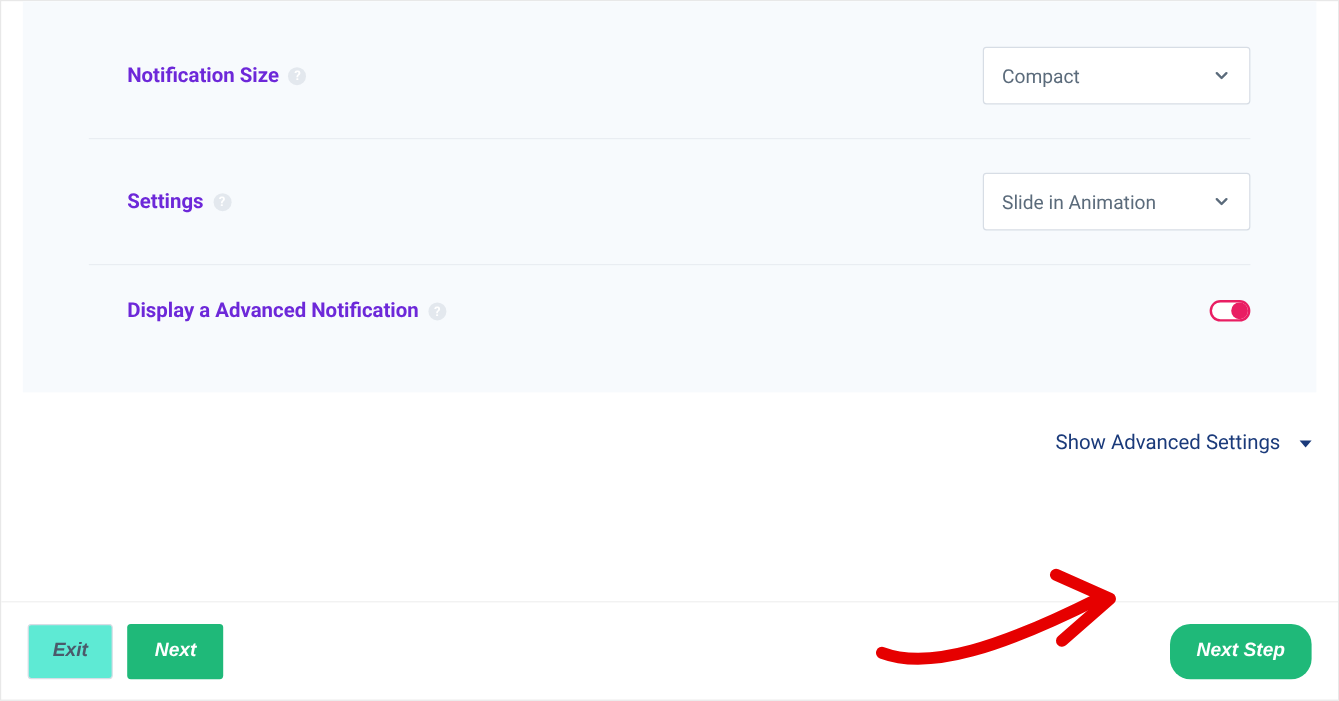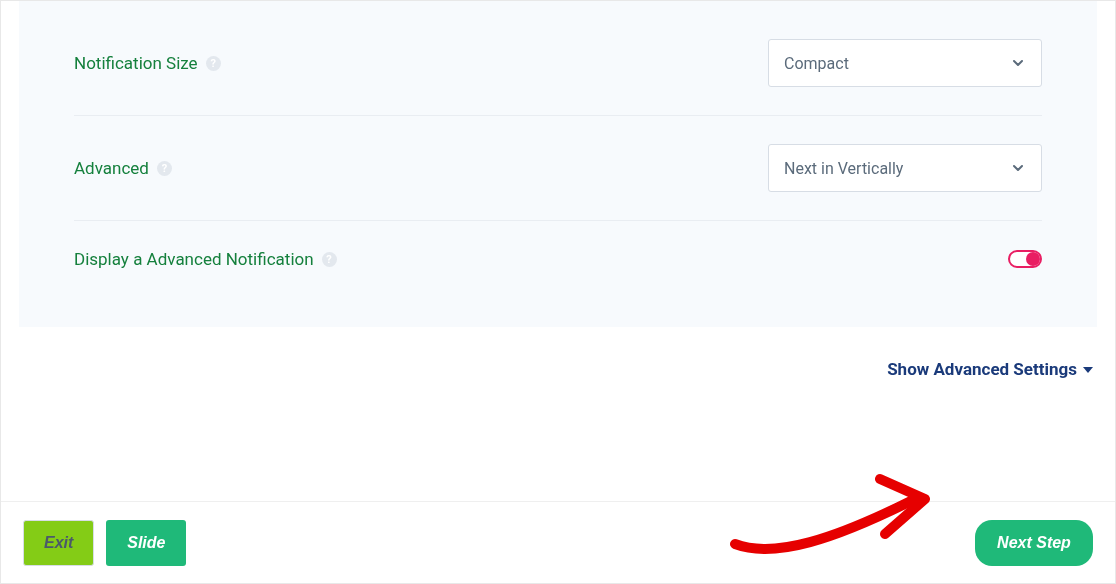--- a/index.html
+++ b/index.html
@@ -24,38 +24,39 @@
     padding: 28px 0;
     border-bottom: 1px solid #e9edf2;
   }
   .row:last-child { border-bottom: none; }
   .label-wrap {
     display: flex;
     align-items: center;
     gap: 8px;
   }
   .label {
-    color: #15803d;
+    color: #6d28d9;
     font-size: 17px;
-    font-weight: 400;
+    font-weight: 700;
+    margin-left: 32px;
   }
   .help-icon {
     width: 15px;
     height: 15px;
     border-radius: 50%;
     background: #e3e8ee;
     color: #ffffff;
     font-size: 11px;
     font-weight: 700;
     display: inline-flex;
     align-items: center;
     justify-content: center;
   }
   .select {
-    width: 274px;
+    width: 223px;
     height: 48px;
     background: #ffffff;
     border: 1px solid #d7dde5;
     border-radius: 3px;
     display: flex;
     align-items: center;
     justify-content: space-between;
     padding: 0 15px;
     cursor: pointer;
   }
@@ -90,25 +91,25 @@
     background: #e91e63;
   }
   .adv-row {
     display: flex;
     justify-content: flex-end;
     padding: 32px 22px 0 0;
   }
   .adv-link {
     color: #1a3a7a;
     font-size: 17px;
-    font-weight: 700;
-    cursor: pointer;
-    display: inline-flex;
-    align-items: center;
-    gap: 6px;
+    font-weight: 400;
+    cursor: pointer;
+    display: inline-flex;
+    align-items: center;
+    gap: 16px;
   }
   .caret {
     width: 0;
     height: 0;
     border-left: 5px solid transparent;
     border-right: 5px solid transparent;
     border-top: 6px solid #1a3a7a;
     margin-top: 2px;
   }
   .footer {
@@ -131,21 +132,21 @@
     font-size: 16px;
     font-weight: 700;
     font-style: italic;
     cursor: pointer;
     display: inline-flex;
     align-items: center;
     justify-content: center;
     border: none;
   }
   .btn-exit {
-    background: #84cc16;
+    background: #5eead4;
     border: 1px solid #d7dde5;
     color: #4b5a6a;
     min-width: 68px;
     font-style: italic;
   }
   .btn-save {
     background: #1fb979;
     color: #ffffff;
     min-width: 80px;
   }
@@ -177,25 +178,25 @@
       <span class="chevron">
         <svg width="16" height="16" viewBox="0 0 24 24" fill="none" stroke-width="3" stroke-linecap="round" stroke-linejoin="round">
             <polyline points="6 9 12 15 18 9"></polyline>
           </svg>
       </span>
     </div>
   </div>
 
   <div class="row">
     <div class="label-wrap">
-      <span class="label">Advanced</span>
+      <span class="label">Settings</span>
       <span class="help-icon">?</span>
     </div>
     <div class="select">
-      <span class="select-value">Next in Vertically</span>
+      <span class="select-value">Slide in Animation</span>
       <span class="chevron">
         <svg width="16" height="16" viewBox="0 0 24 24" fill="none" stroke-width="3" stroke-linecap="round" stroke-linejoin="round">
             <polyline points="6 9 12 15 18 9"></polyline>
           </svg>
       </span>
     </div>
   </div>
 
   <div class="row">
     <div class="label-wrap">
@@ -212,21 +213,21 @@
 <div class="adv-row">
   <span class="adv-link">
     <span>Show Advanced Settings</span>
     <span class="caret"></span>
   </span>
 </div>
 
 <div class="footer">
   <div class="footer-left">
     <button class="btn btn-exit">Exit</button>
-    <button class="btn btn-save">Slide</button>
+    <button class="btn btn-save">Next</button>
   </div>
   <button class="btn btn-next">Next Step</button>
 </div>
 
 <svg class="annotation-arrow" width="240" height="110" viewBox="0 0 240 110">
   <path d="M20 85 C 60 100, 120 80, 200 40" stroke="#e60000" stroke-width="10" fill="none" stroke-linecap="round"></path>
   <path d="M165 20 L210 40 L170 75" stroke="#e60000" stroke-width="10" fill="none" stroke-linecap="round" stroke-linejoin="round"></path>
 </svg>
 
 </body></html>

